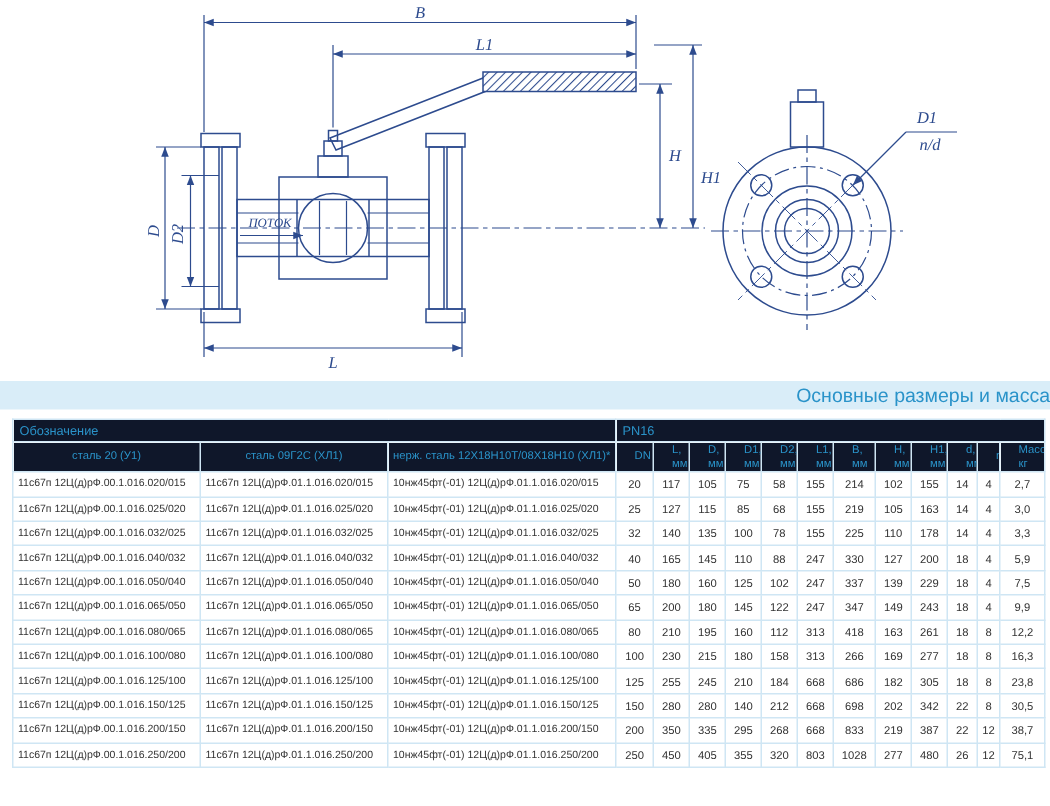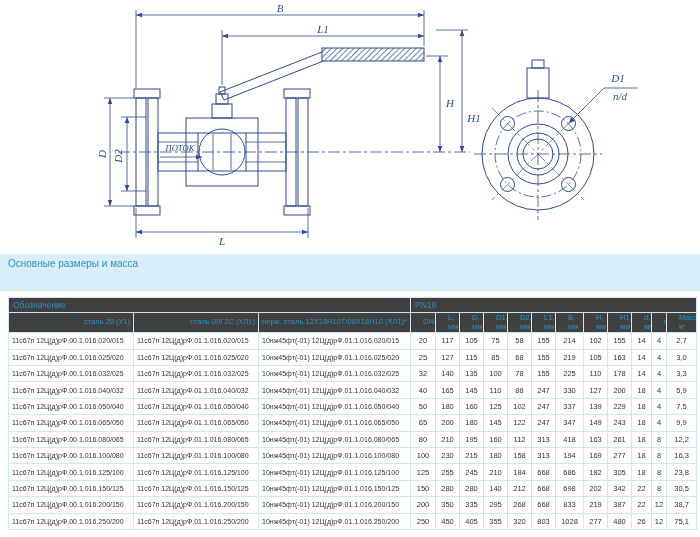--- a/index.html
+++ b/index.html
@@ -10,32 +10,32 @@
   .drawing-wrap{width:700px;height:252px}
   svg text.dlab{
     font-family:"Liberation Serif",serif;font-style:italic;
     font-size:11px;fill:#2d4b8e;text-anchor:middle;
   }
   svg text.flab{
     font-family:"Liberation Serif",serif;font-style:italic;
     font-size:8.5px;fill:#2d4b8e;text-anchor:middle;
   }
   .band{
-    height:37px;line-height:19px;background:#d9edf8;color:#2a93c9;
-    font-size:10px;padding-left:8px;margin-top:2px;
+    height:19px;line-height:19px;background:#d9edf8;color:#2a93c9;
+    font-size:13px;padding-left:8px;margin-top:2px;text-align:right;
   }
   table{
     border-collapse:collapse;table-layout:fixed;width:684px;margin:6px 8px 0 8px;
   }
   th,td{border:1px solid #cfe6f4;overflow:hidden}
-  thead th{background:#404040;color:#2a93c9;font-weight:normal}
+  thead th{background:#0f172a;color:#2a93c9;font-weight:normal}
   th.grp{font-size:8.5px;padding:2px 4px;white-space:nowrap}
   th.des-grp{text-align:left}
   th.pn-grp{text-align:left}
-  th.steel{text-align:right;font-size:7.5px;padding:1px 3px;vertical-align:middle;white-space:normal;line-height:1.15}
+  th.steel{text-align:center;font-size:7.5px;padding:1px 3px;vertical-align:middle;white-space:normal;line-height:1.15}
   th.num{text-align:center;font-size:7.5px;padding:1px 12px;line-height:1.15;white-space:nowrap}
   tbody td{
     font-size:7.5px;color:#333333;text-align:center;padding:1px 2px;
     height:13.4px;white-space:nowrap;
   }
   tbody td.des{text-align:left;font-size:7px;padding:1px 3px}
 </style>
 </head>
 <body>
 
@@ -357,21 +357,21 @@
       <tr>
         <td class="des">11с67п 12Ц(д)рФ.00.1.016.100/080</td>
         <td class="des">11с67п 12Ц(д)рФ.01.1.016.100/080</td>
         <td class="des">10нж45фт(-01) 12Ц(д)рФ.01.1.016.100/080</td>
         <td>100</td>
         <td>230</td>
         <td>215</td>
         <td>180</td>
         <td>158</td>
         <td>313</td>
-        <td>194</td>
+        <td>266</td>
         <td>169</td>
         <td>277</td>
         <td>18</td>
         <td>8</td>
         <td>16,3</td>
       </tr>
       <tr>
         <td class="des">11с67п 12Ц(д)рФ.00.1.016.125/100</td>
         <td class="des">11с67п 12Ц(д)рФ.01.1.016.125/100</td>
         <td class="des">10нж45фт(-01) 12Ц(д)рФ.01.1.016.125/100</td>

